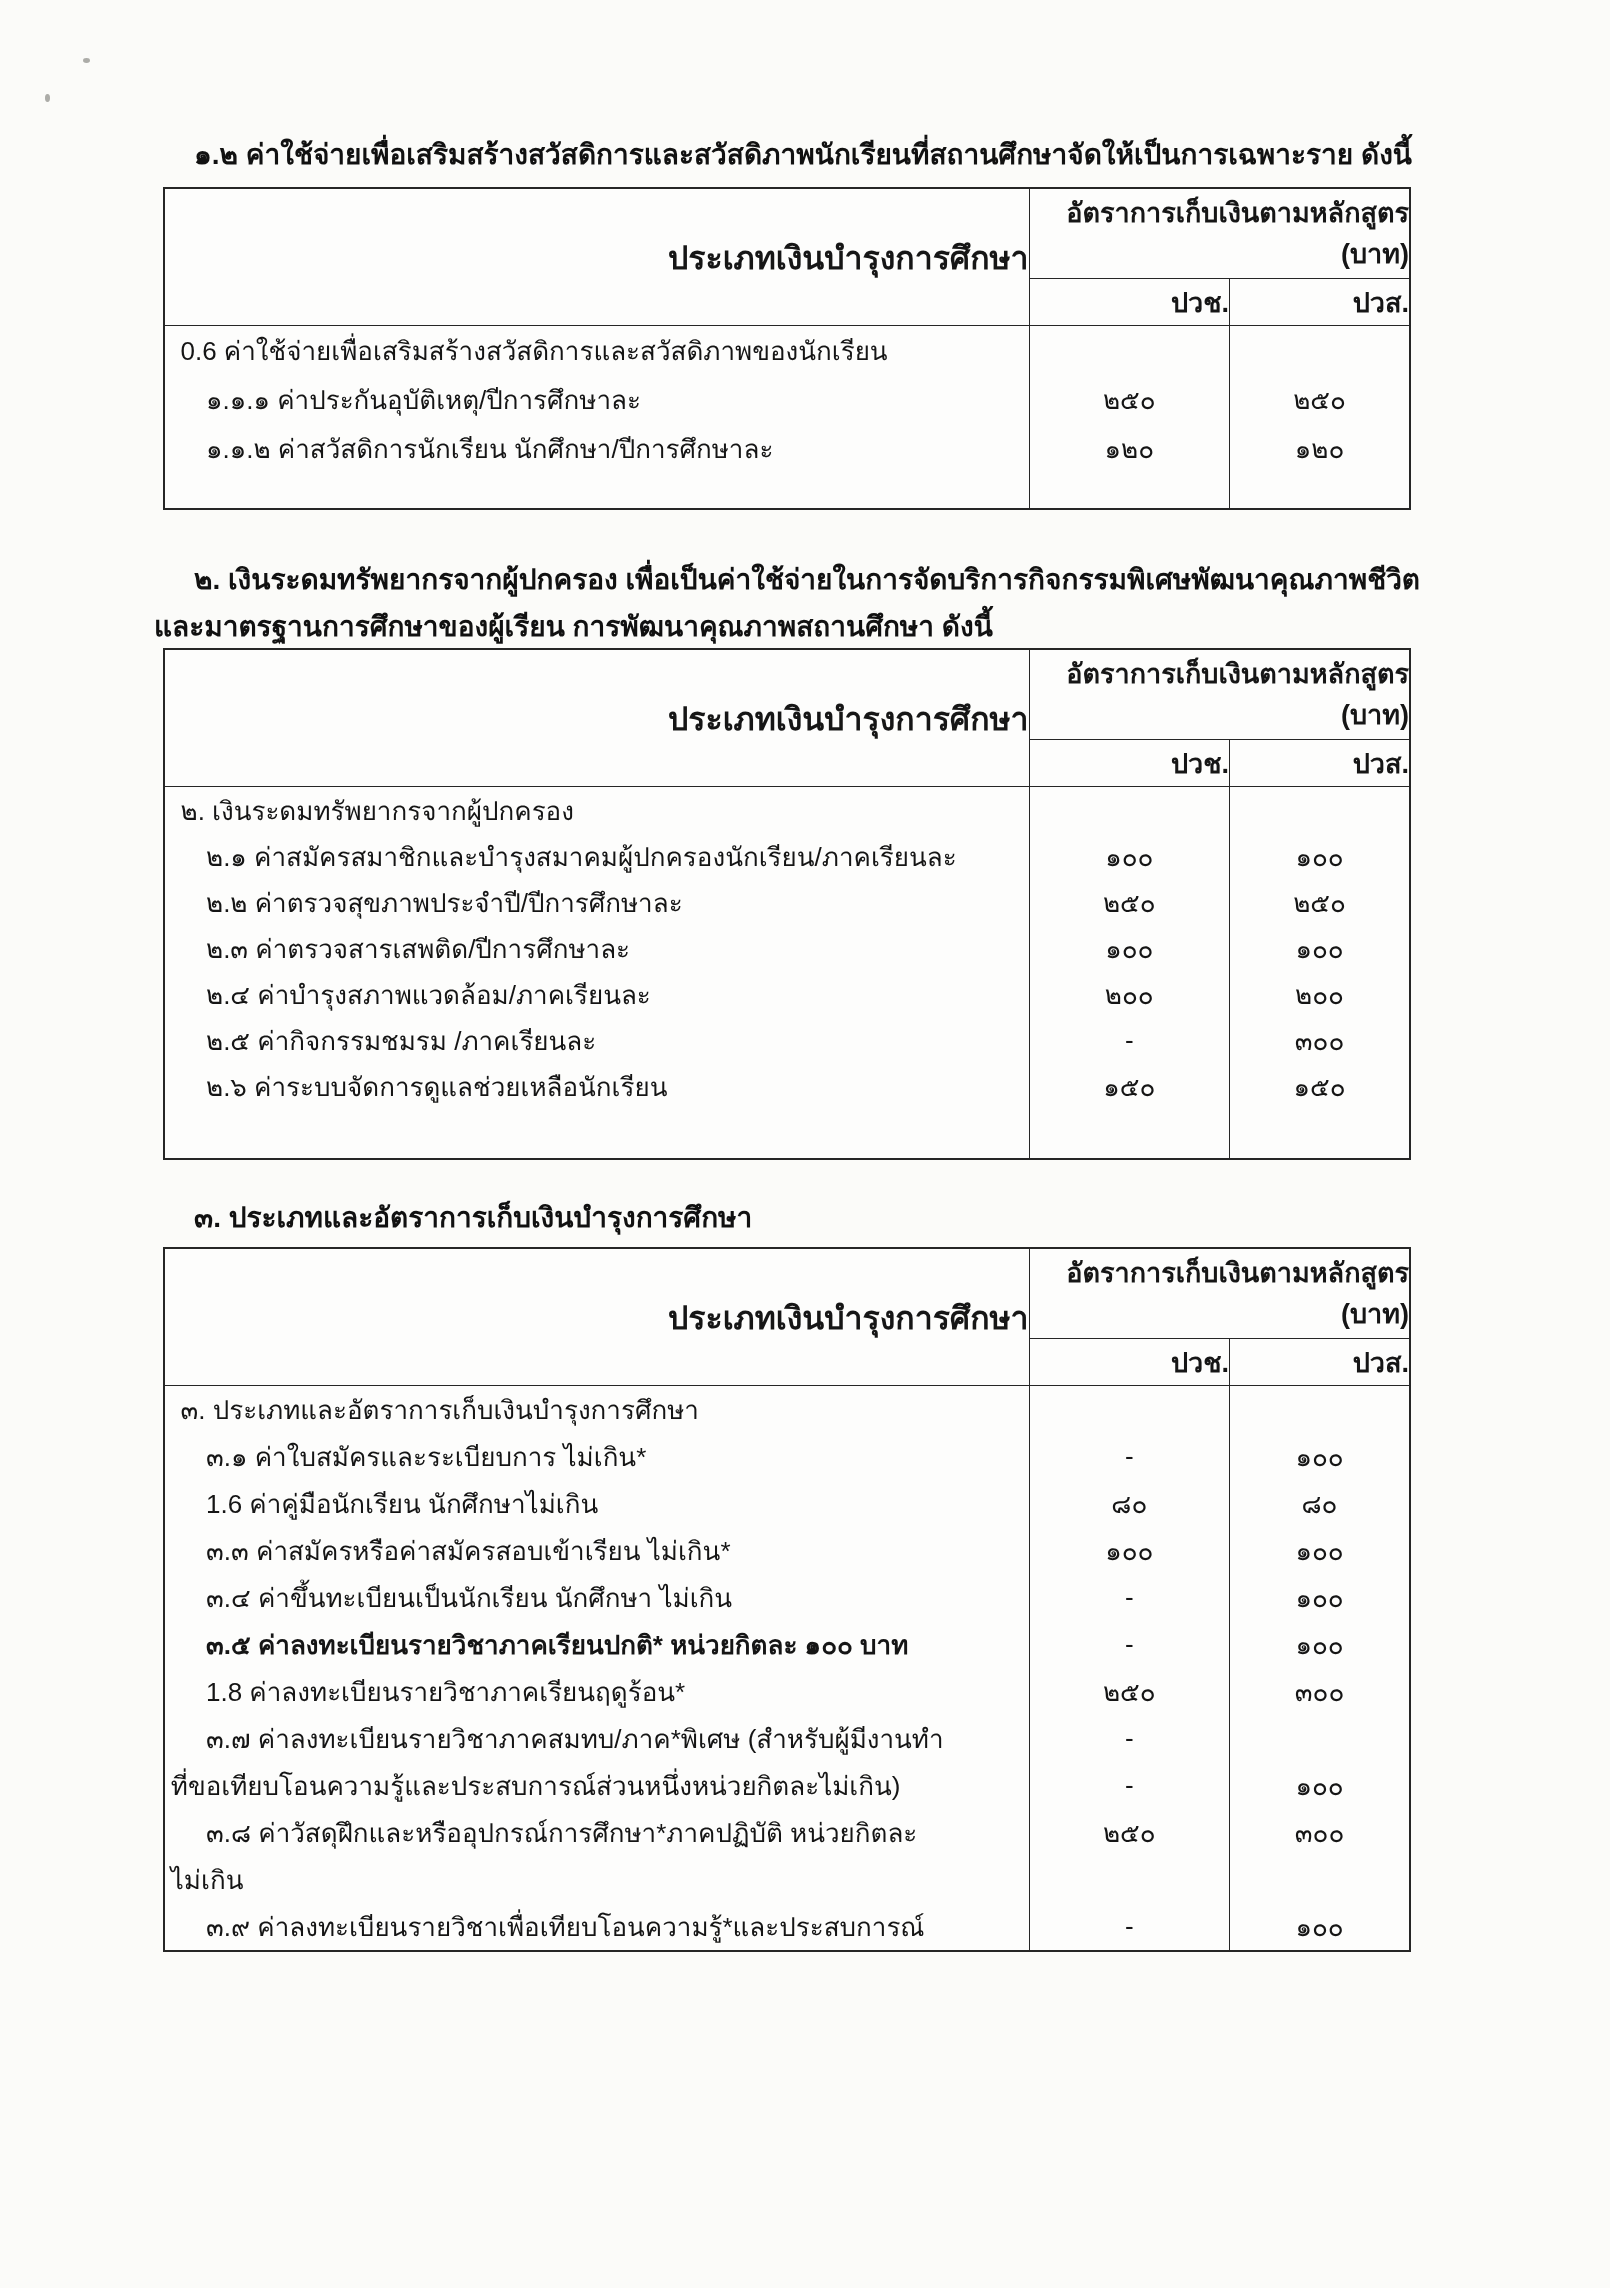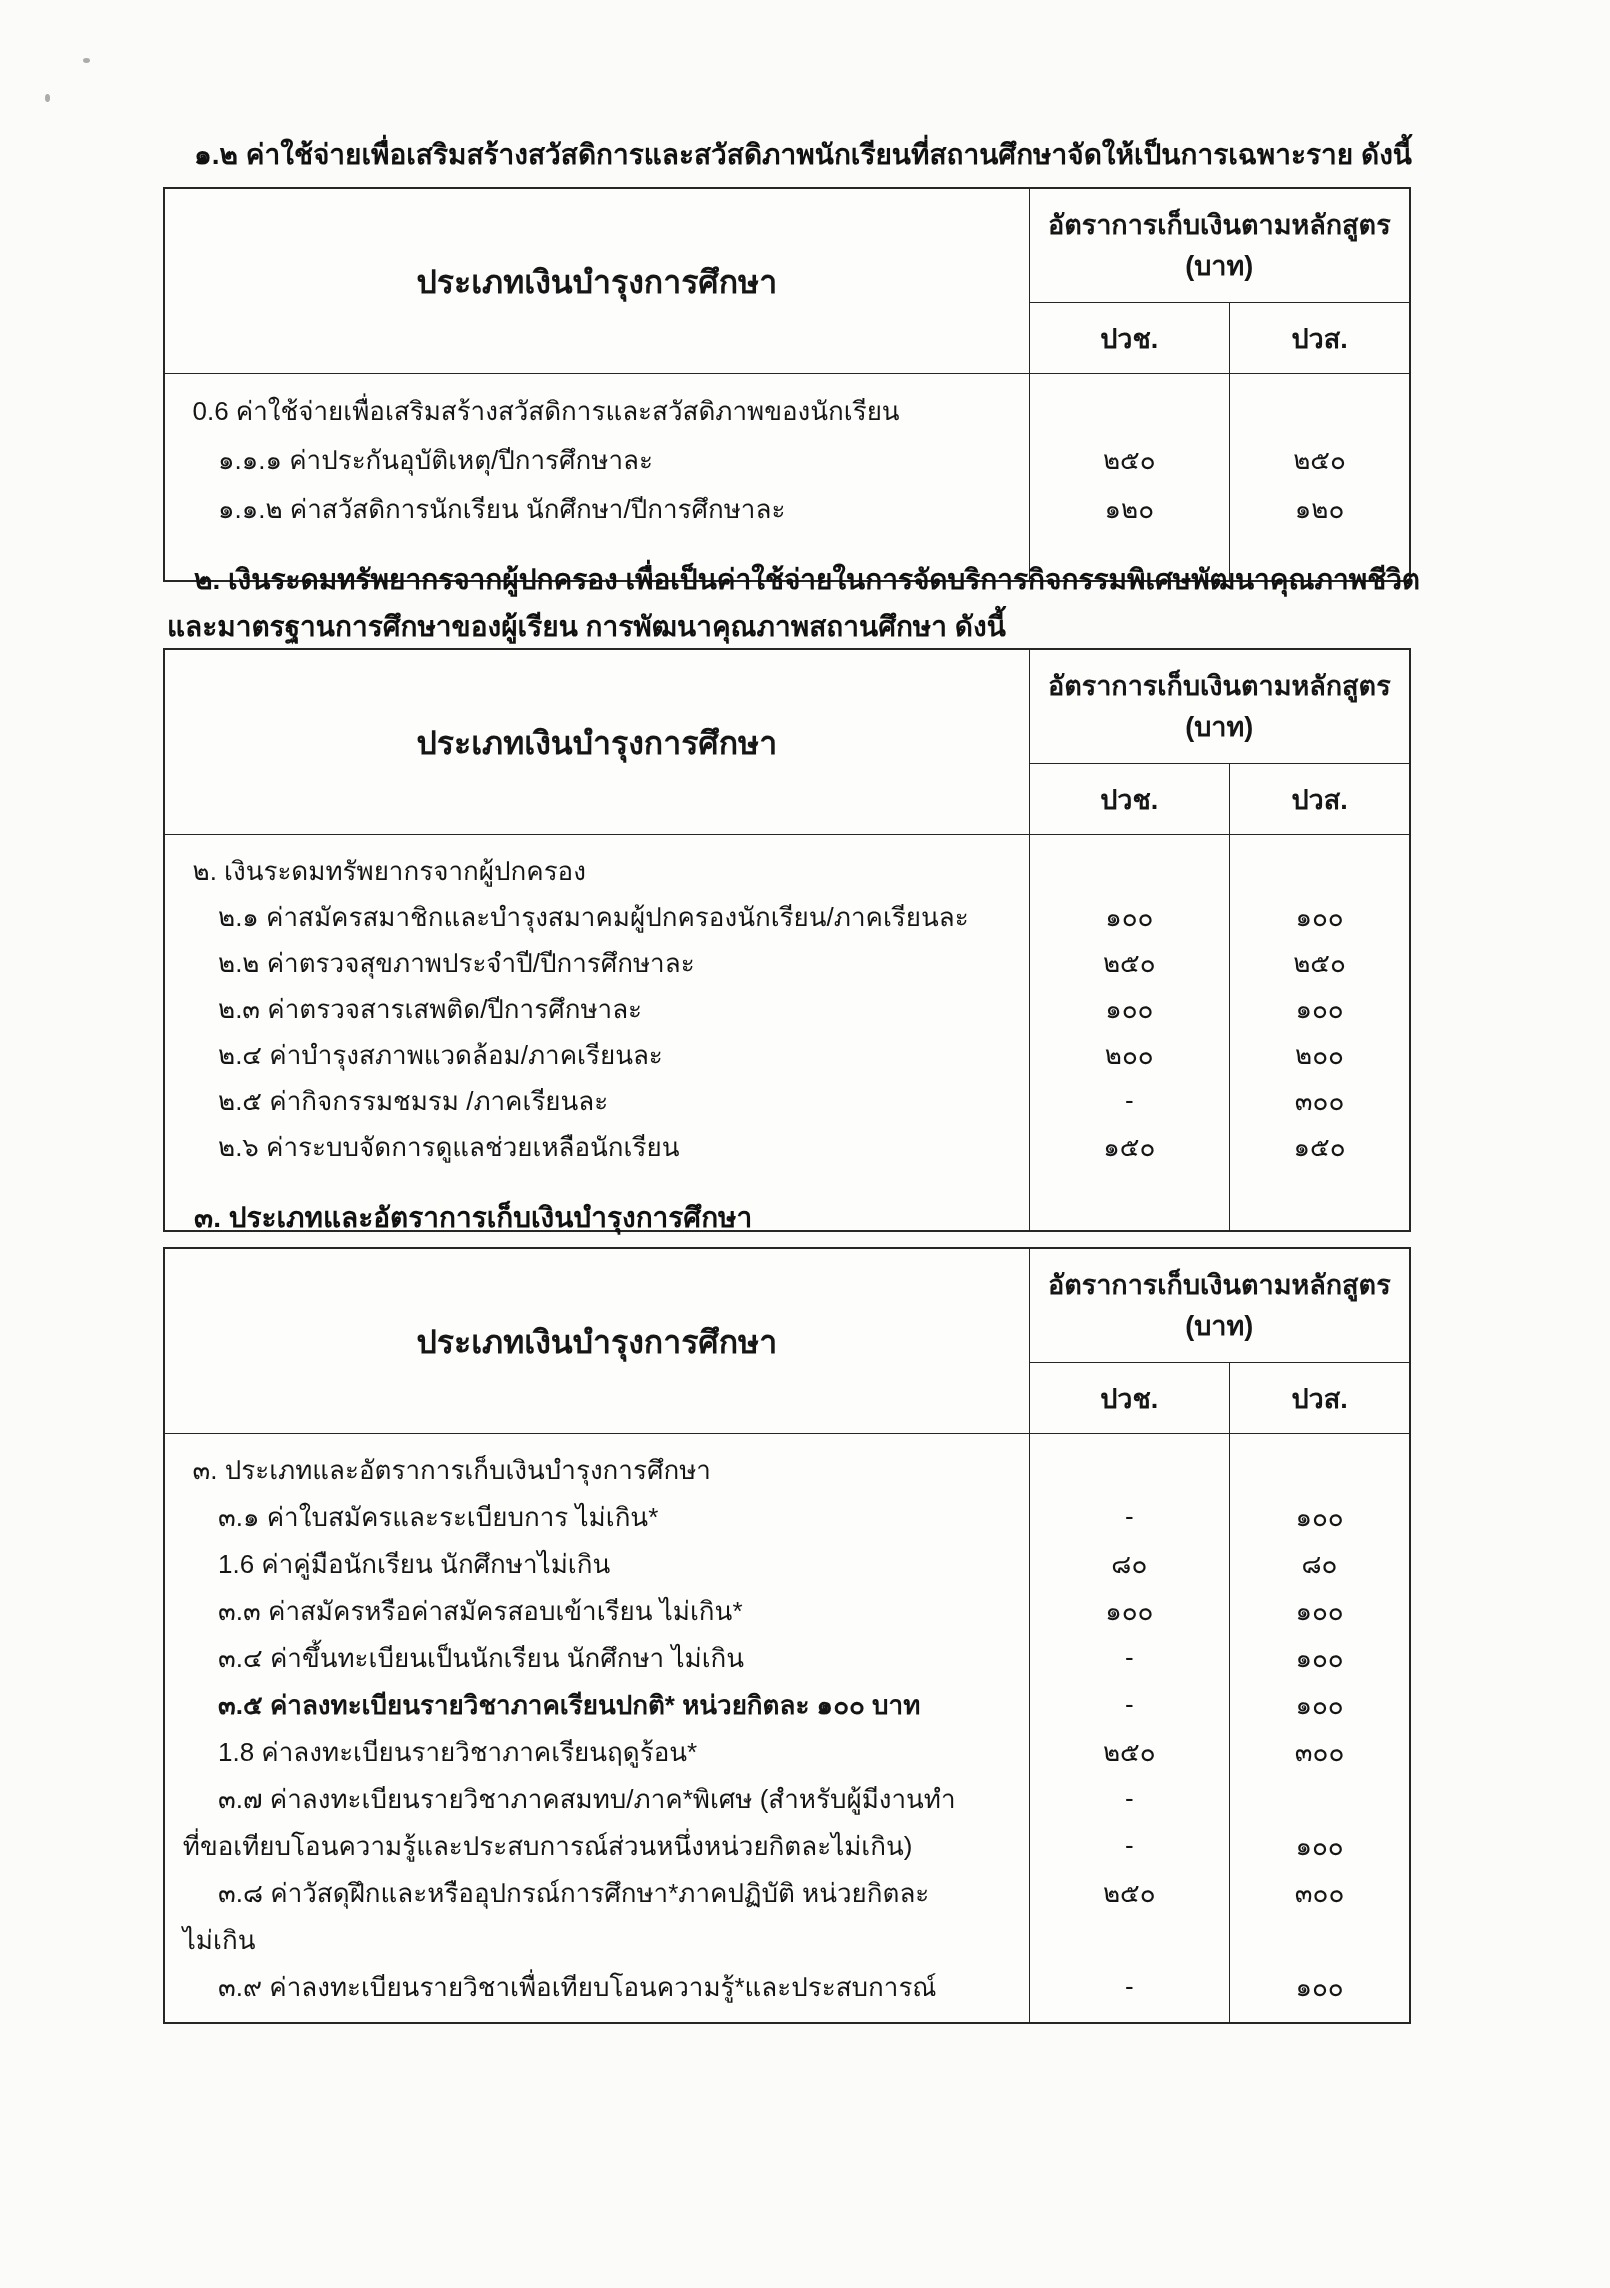--- a/index.html
+++ b/index.html
@@ -17,21 +17,21 @@
   }
   .doc-para{
     position:absolute;font-weight:bold;font-size:28px;line-height:49px;
     white-space:nowrap;color:#111;
   }
   table.fee{
     position:absolute;border-collapse:collapse;table-layout:fixed;
     background:#fdfdfc;
   }
   table.fee th, table.fee td{
-    border:1.9px solid #262626;padding:12px;margin:4px;
+    border:1.9px solid #262626;padding:0;margin:4px;text-align:right;
   }
   table.fee{border:2.9px solid #262626;}
   th.h-type{
     width:863px;font-weight:bold;font-size:32px;text-align:center;vertical-align:middle;
   }
   th.h-rate{
     font-weight:bold;font-size:27px;text-align:center;vertical-align:middle;line-height:41px;
   }
   th.h-sub{
     font-weight:bold;font-size:27px;text-align:center;vertical-align:middle;height:46px;
@@ -89,21 +89,21 @@
       <td>
           <div class="line val" style="height: 49px;"></div>
           <div class="line val" style="height: 49px;">๒๕๐</div>
           <div class="line val" style="height: 49px;">๑๒๐</div>
         </td>
     </tr>
   </tbody>
 </table>
 
 <div class="doc-para" style="left:194px;top:555px;">๒. เงินระดมทรัพยากรจากผู้ปกครอง เพื่อเป็นค่าใช้จ่ายในการจัดบริการกิจกรรมพิเศษพัฒนาคุณภาพชีวิต</div>
-<div class="doc-para" style="left:167px;top:602px;">และมาตรฐานการศึกษาของผู้เรียน  การพัฒนาคุณภาพสถานศึกษา ดังนี้</div>
+<div class="doc-para" style="left:154px;top:602px;">และมาตรฐานการศึกษาของผู้เรียน  การพัฒนาคุณภาพสถานศึกษา ดังนี้</div>
 
 <table class="fee" style="left:163px;top:648px;width:1248px;">
   <colgroup>
       <col class="c1">
       <col class="c2">
       <col class="c3">
     </colgroup>
   <thead>
     <tr>
       <th class="h-type" rowspan="2" style="height:135px;">ประเภทเงินบำรุงการศึกษา</th>

